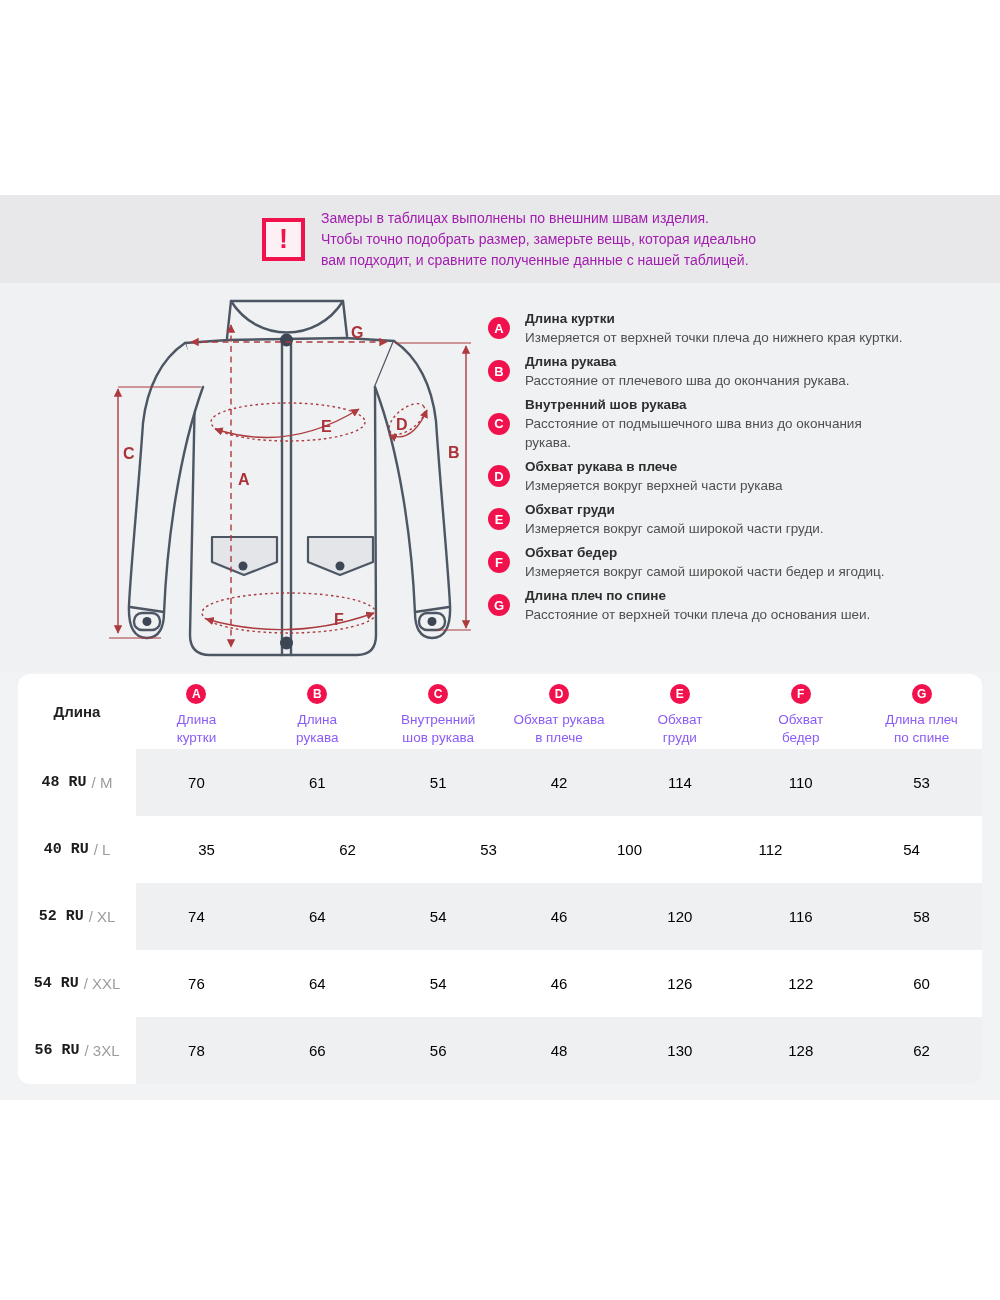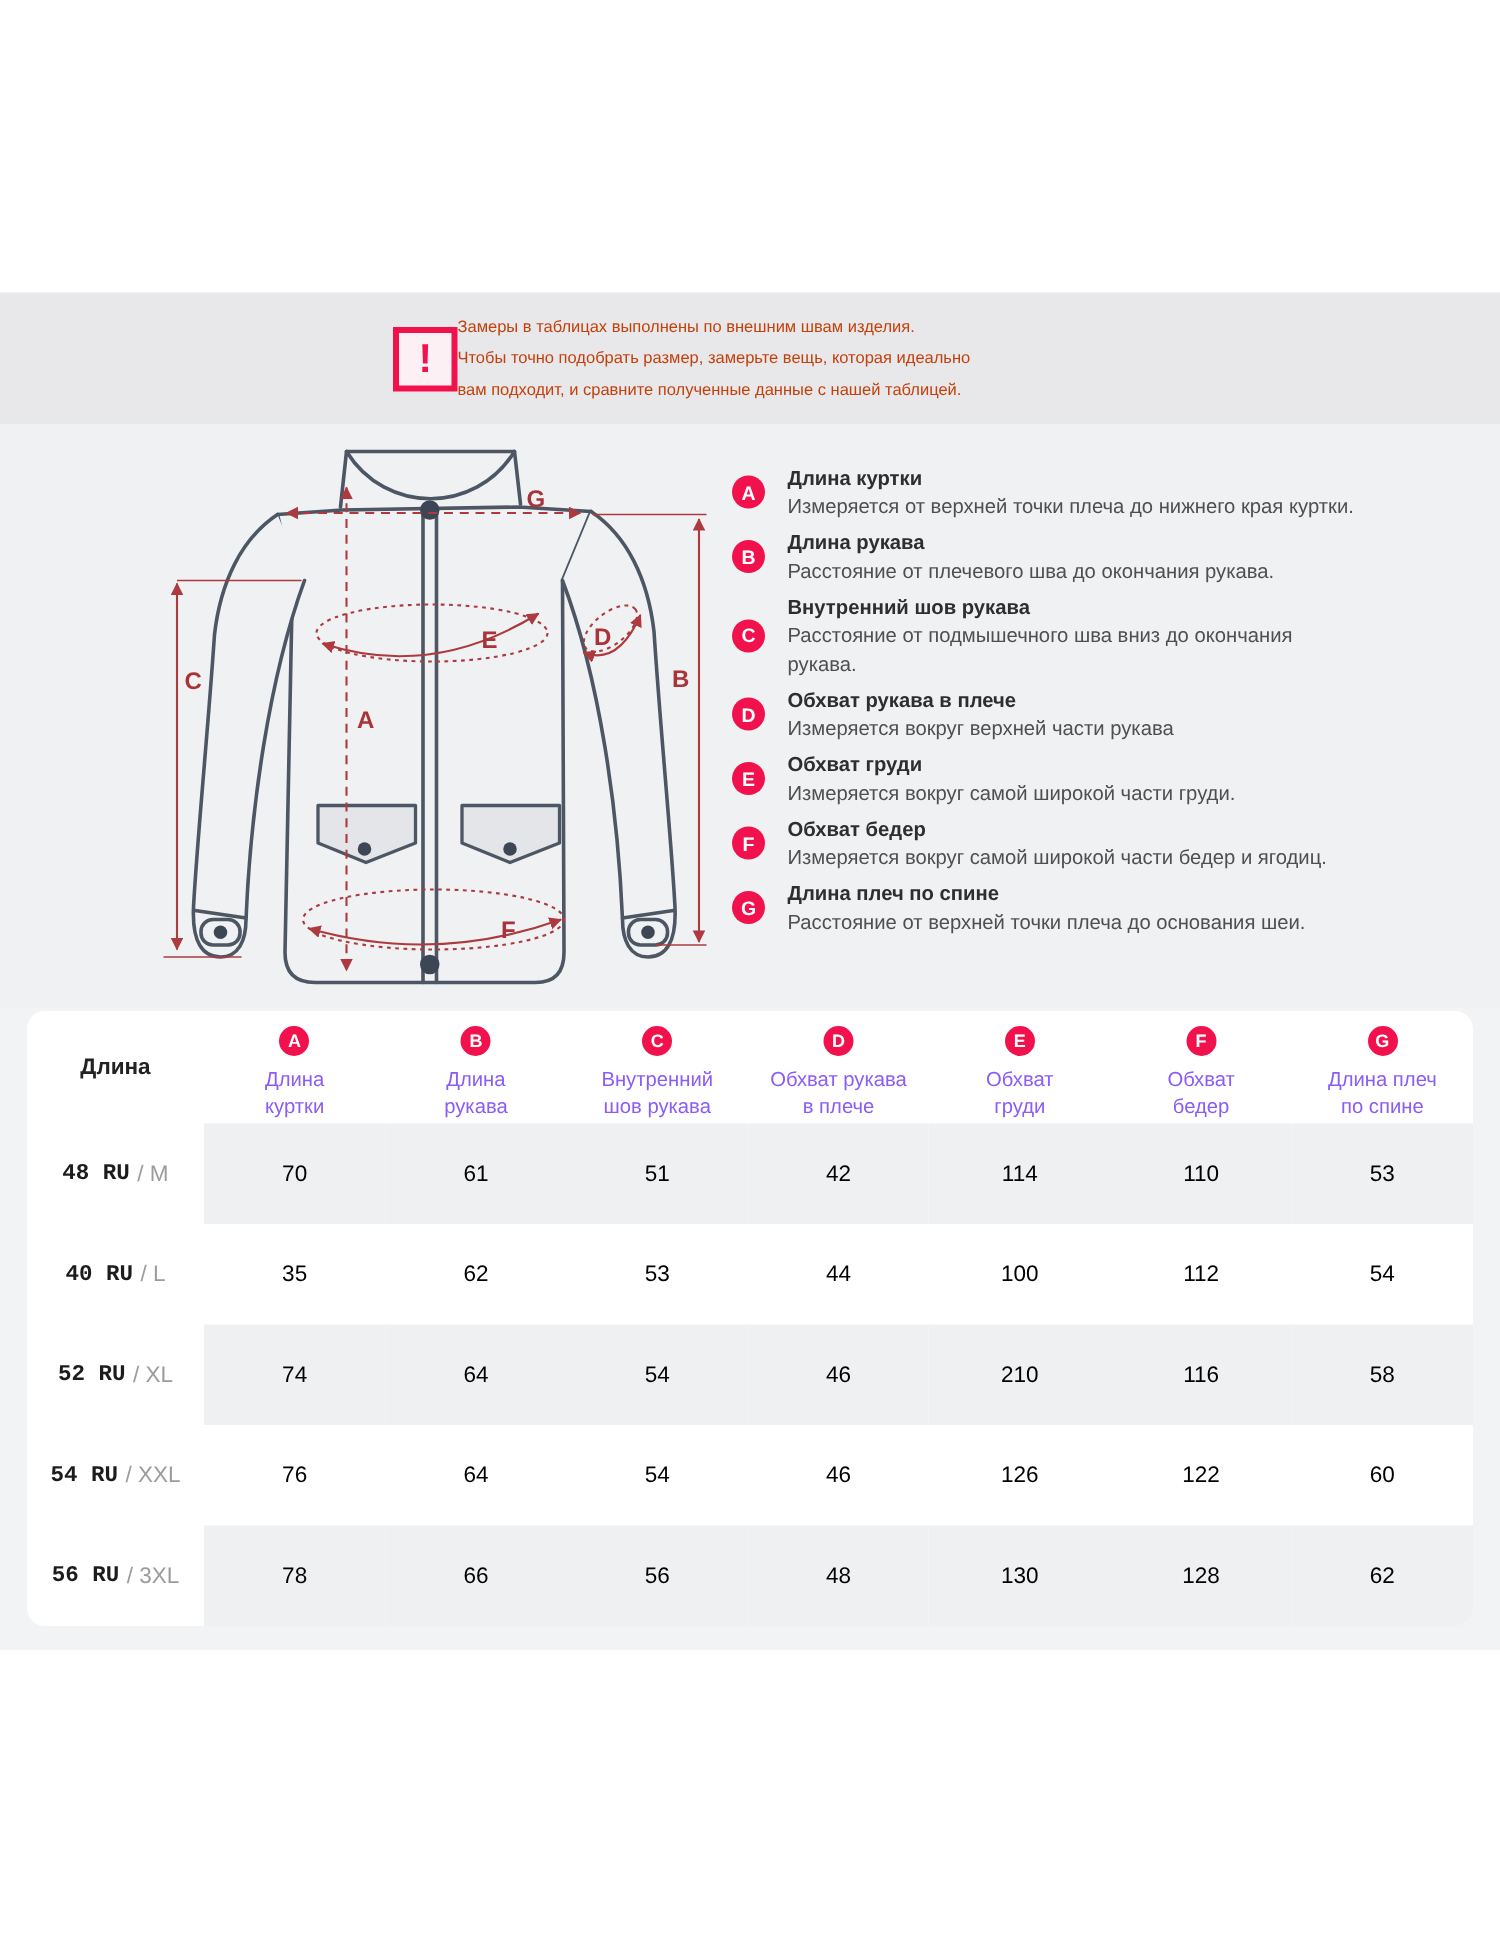--- a/index.html
+++ b/index.html
@@ -11,21 +11,21 @@
   .notice-banner{
     position:absolute;left:0;top:195px;width:1000px;height:88px;
     background:#e8e8ea;display:flex;align-items:center;box-sizing:border-box;
   }
   .warning-box{
     box-sizing:border-box;flex:none;width:43px;height:43px;margin-left:262px;
     border:4px solid #f1114d;background:#fdf0f4;
     display:flex;align-items:center;justify-content:center;
   }
   .warning-mark{color:#f1114d;font-size:27px;font-weight:900;line-height:1;}
-  .notice-text{font-size:11px;line-height:21px;color:#c2410c;}
+  .notice-text{margin-left:16px;font-size:14px;line-height:21px;color:#a21caf;}
   
   .diagram-section{
     position:absolute;left:0;top:283px;width:1000px;height:389px;background:#eff1f3;
   }
   .jacket-svg{position:absolute;left:85px;top:0;}
   .legend{
     position:absolute;left:488px;top:26px;width:472px;
     display:flex;flex-direction:column;gap:5px;
   }
   .legend-item{display:flex;align-items:center;}
@@ -262,36 +262,35 @@
         </div>
 
   <div class="trow">
     <div class="size-cell">
       <span class="size-ru">40 RU</span>
       <span class="size-intl">/ L</span>
     </div>
   <div class="data-cell">35</div>
           <div class="data-cell">62</div>
           <div class="data-cell">53</div>
-          <div class="data-cell">44</div>
           <div class="data-cell">100</div>
           <div class="data-cell">112</div>
           <div class="data-cell">54</div>
         </div>
 
   <div class="trow striped">
     <div class="size-cell">
       <span class="size-ru">52 RU</span>
       <span class="size-intl">/ XL</span>
     </div>
   <div class="data-cell">74</div>
           <div class="data-cell">64</div>
           <div class="data-cell">54</div>
           <div class="data-cell">46</div>
-          <div class="data-cell">210</div>
+          <div class="data-cell">120</div>
           <div class="data-cell">116</div>
           <div class="data-cell">58</div>
         </div>
 
   <div class="trow">
     <div class="size-cell">
       <span class="size-ru">54 RU</span>
       <span class="size-intl">/ XXL</span>
     </div>
   <div class="data-cell">76</div>

